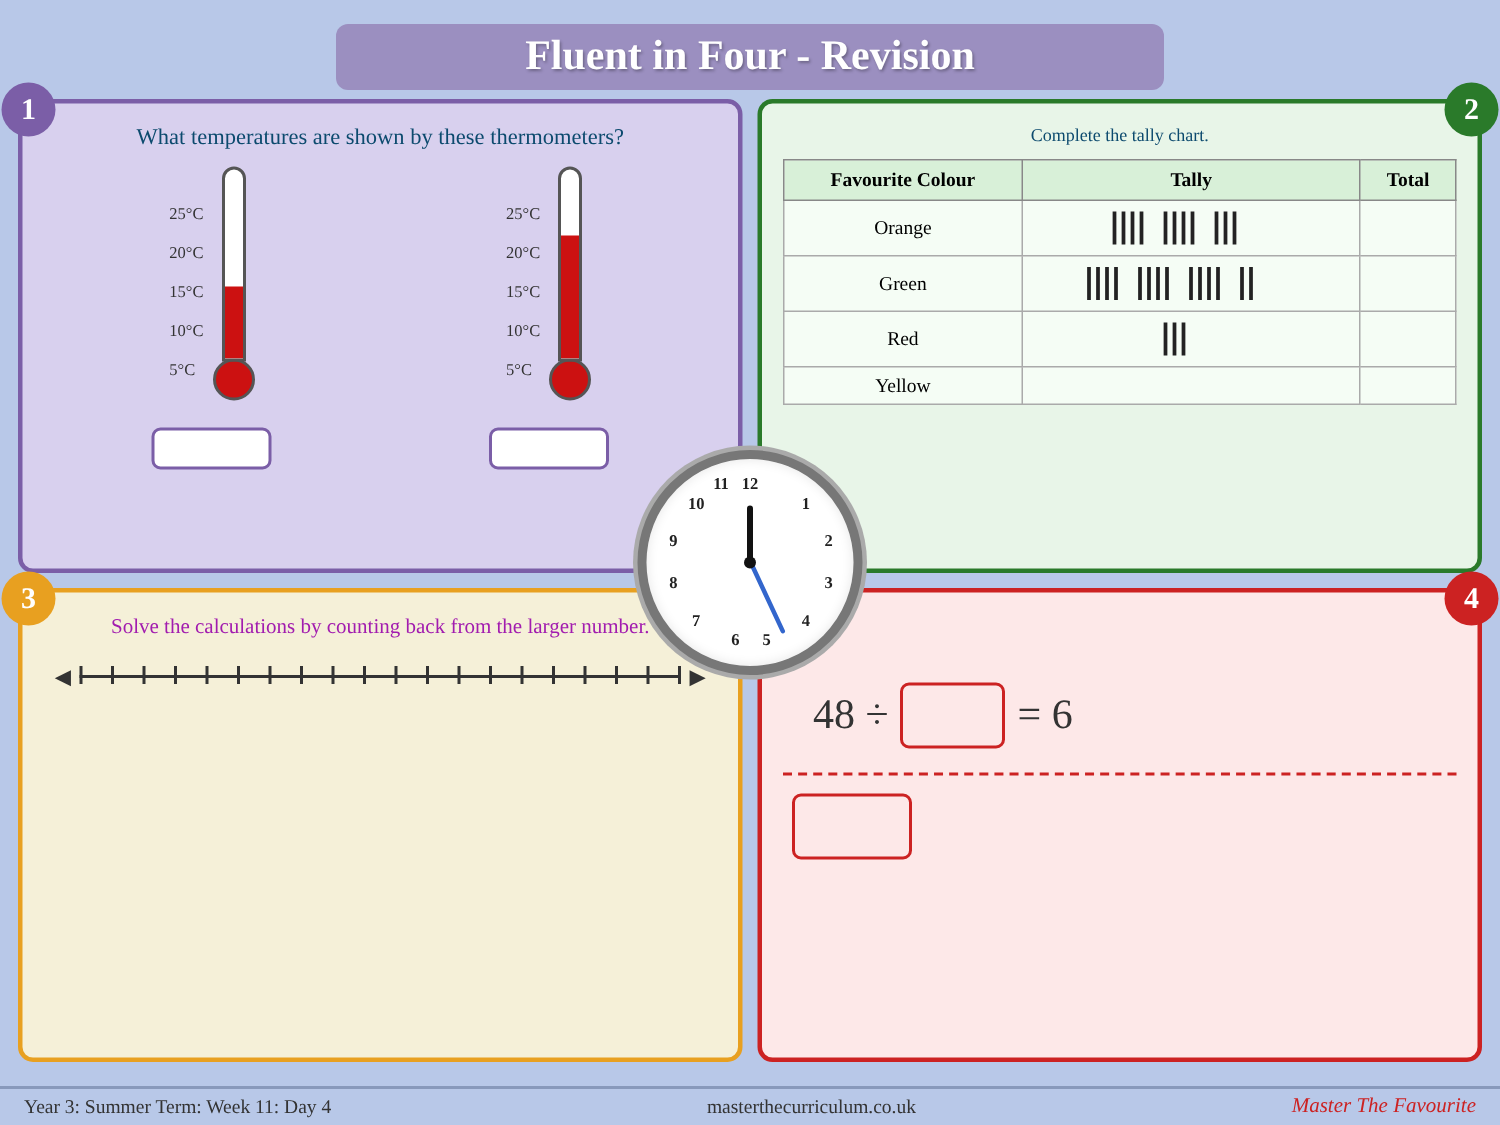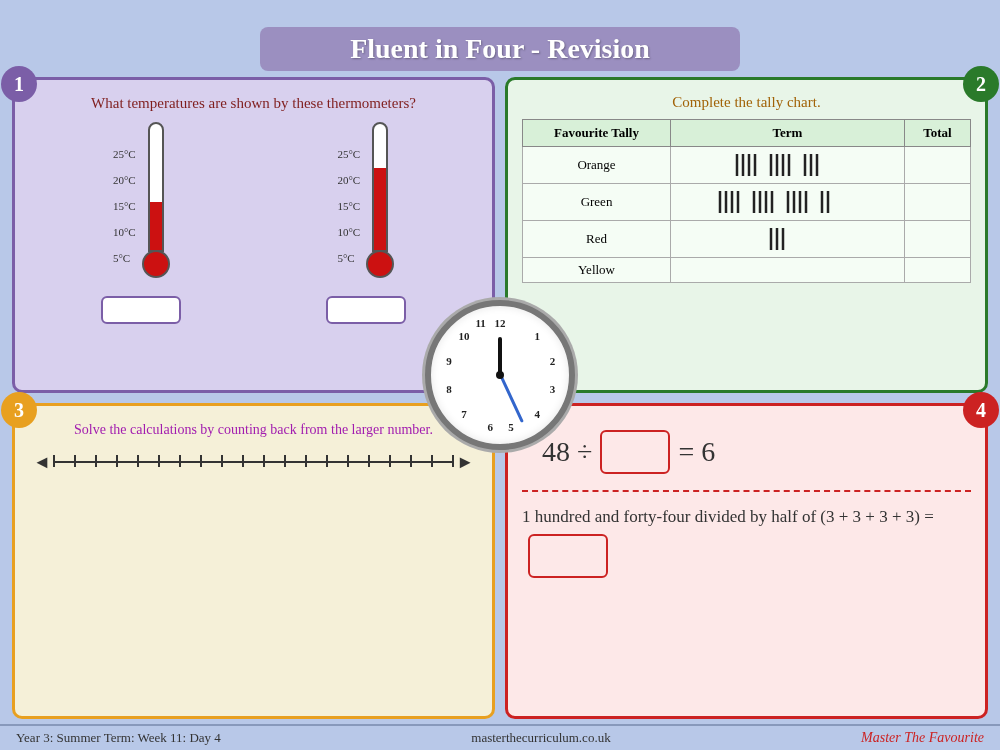--- a/index.html
+++ b/index.html
@@ -9,22 +9,22 @@
       background: #b8c8e8;
       font-family: 'Comic Sans MS', 'Chalkboard SE', cursive;
       overflow: hidden;
       position: relative;
     }
 
     
     .header {
       background: #9b8fc0;
       border-radius: 8px;
-      margin: 27px auto 6px auto;
-      width: 480px;
+      margin: 16px auto 6px auto;
+      width: 552px;
       text-align: center;
       padding: 6px 20px;
     }
     .header h1 {
       font-size: 28px;
       color: white;
       font-weight: bold;
       text-shadow: 1px 1px 2px rgba(0,0,0,0.3);
     }
 
@@ -77,21 +77,21 @@
     }
     .badge-1 { background: #7b5ea7; top: -14px; left: -14px; }
     .badge-2 { background: #2a7a2a; top: -14px; right: -14px; }
     .badge-3 { background: #e8a020; top: -14px; left: -14px; }
     .badge-4 { background: #cc2222; top: -14px; right: -14px; }
 
     
     .panel-1-title {
       text-align: center;
       font-size: 15px;
-      color: #7f1d1d;
+      color: #0c4a6e;
       margin-bottom: 8px;
       line-height: 1.3;
     }
     .thermometers-row {
       display: flex;
       justify-content: space-around;
       align-items: flex-end;
       margin-top: 4px;
     }
     .thermo-container {
@@ -146,22 +146,22 @@
       height: 28px;
       border: 2px solid #7b5ea7;
       border-radius: 6px;
       background: white;
       margin: 6px auto 0 auto;
     }
 
     
     .panel-2-title {
       text-align: center;
-      font-size: 15px;
-      color: #a16207;
+      font-size: 12px;
+      color: #0c4a6e;
       margin-bottom: 8px;
     }
     .tally-table {
       width: 100%;
       border-collapse: collapse;
       font-size: 13px;
       background: #f5fdf5;
     }
     .tally-table th {
       background: #d8f0d8;
@@ -227,20 +227,21 @@
       padding-top: 10px;
     }
     .division-row {
       display: flex;
       align-items: center;
       font-size: 28px;
       color: #333;
       gap: 8px;
       margin-bottom: 16px;
       padding-left: 20px;
+      margin-top: 36px;
     }
     .answer-box-red {
       width: 70px;
       height: 44px;
       border: 2px solid #cc2222;
       border-radius: 6px;
       background: transparent;
       display: inline-block;
     }
     .divider-dashed {
@@ -406,22 +407,22 @@
       <div class="answer-box"></div>
     </div>
   </div>
 
   <div class="panel panel-2">
     <div class="badge badge-2">2</div>
     <div class="panel-2-title">Complete the tally chart.</div>
     <table class="tally-table">
       <thead>
         <tr>
-          <th>Favourite Tally</th>
-          <th>Term</th>
+          <th>Favourite Colour</th>
+          <th>Tally</th>
           <th>Total</th>
         </tr>
       </thead>
       <tbody id="tally-tbody">
       <tr>
             <td>Orange</td>
             <td><svg xmlns="http://www.w3.org/2000/svg" width="110" height="28" style="vertical-align:middle">
                 <line x1="4" y1="3" x2="4" y2="25" stroke="#222" stroke-width="2.5"></line>
                 <line x1="10" y1="3" x2="10" y2="25" stroke="#222" stroke-width="2.5"></line>
                 <line x1="16" y1="3" x2="16" y2="25" stroke="#222" stroke-width="2.5"></line>
@@ -511,21 +512,20 @@
   <div class="panel panel-4">
     <div class="badge badge-4">4</div>
     <div class="panel-4-content">
       <div class="division-row">
         <span>48 ÷</span>
         <div class="answer-box-red"></div>
         <span>= 6</span>
       </div>
       <div class="divider-dashed"></div>
       <div class="word-problem">
-        <span>1 hundred and forty-four divided by half of (3 + 3 + 3 + 3) =</span>
         <div class="answer-box-red-sm"></div>
       </div>
     </div>
   </div>
 
 </div>
 
 <div class="clock-container">
   <div class="clock">
     <div class="clock-inner">

